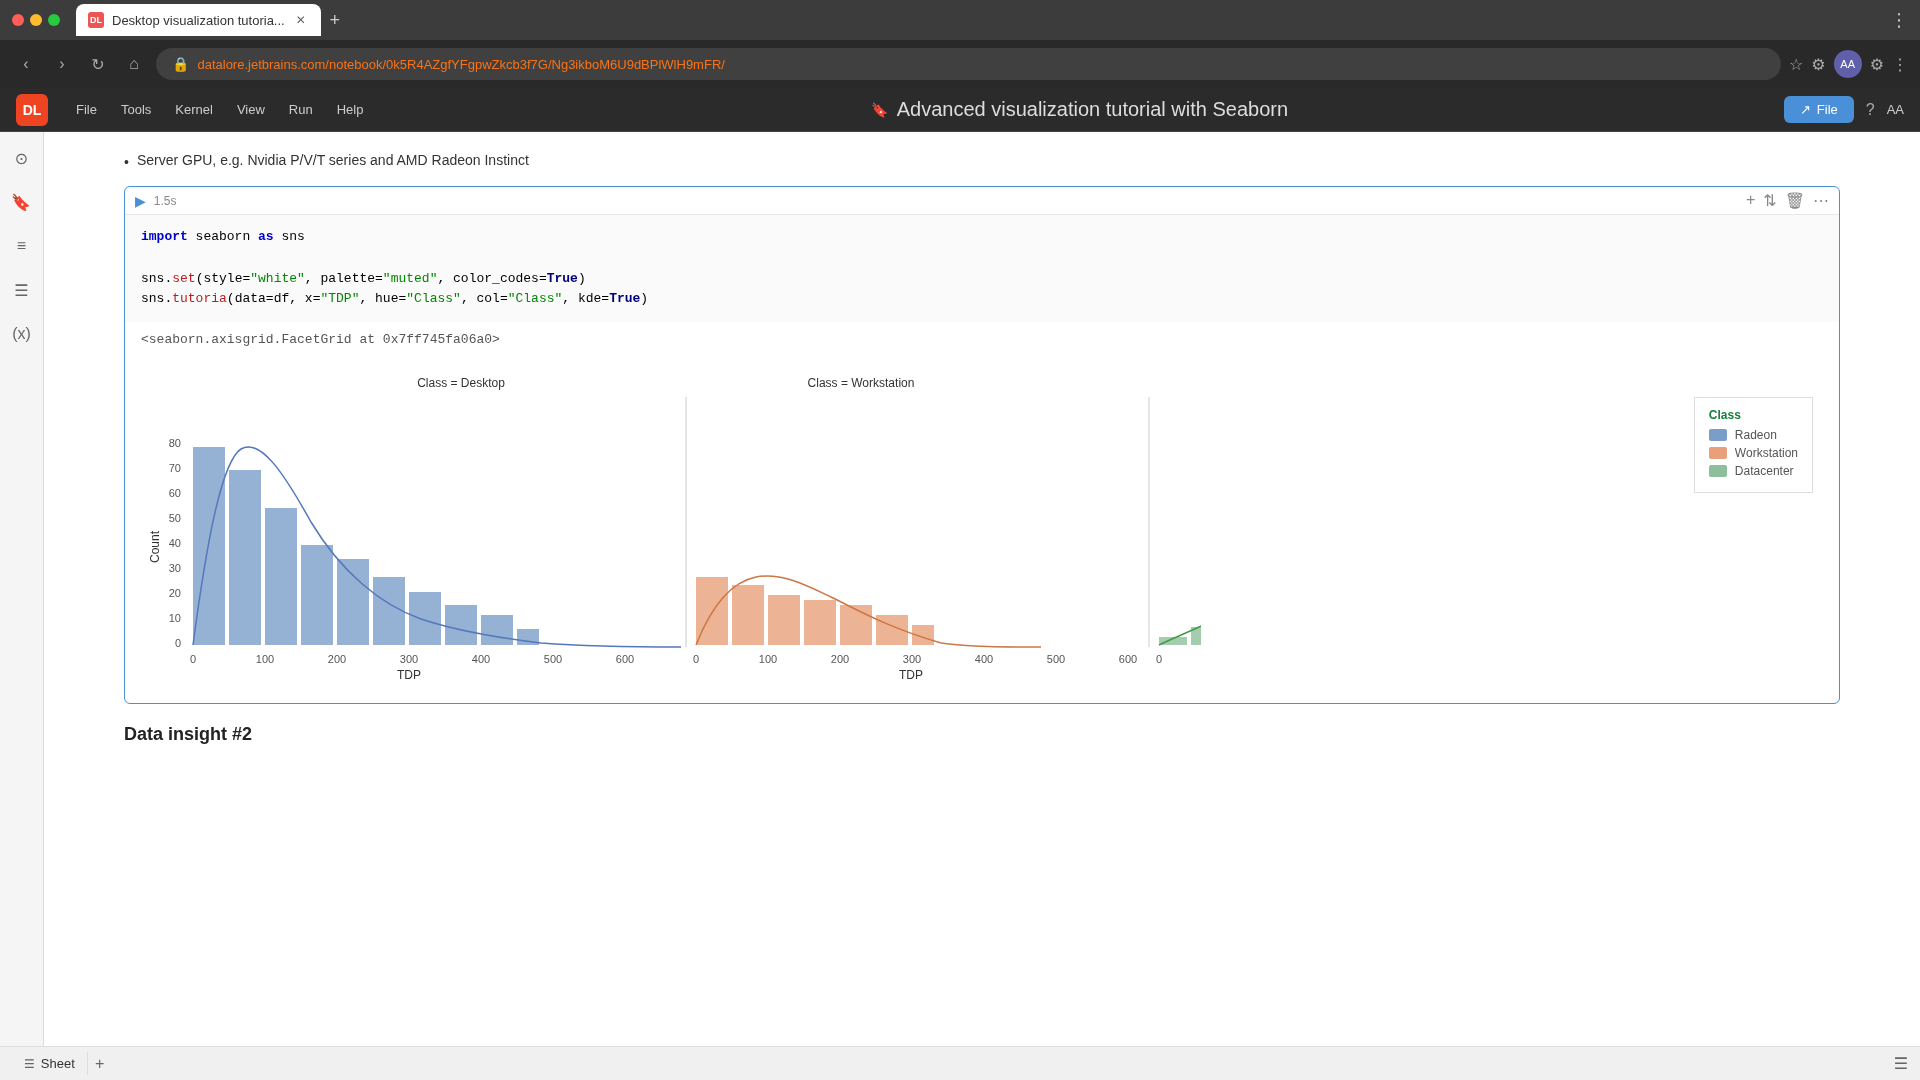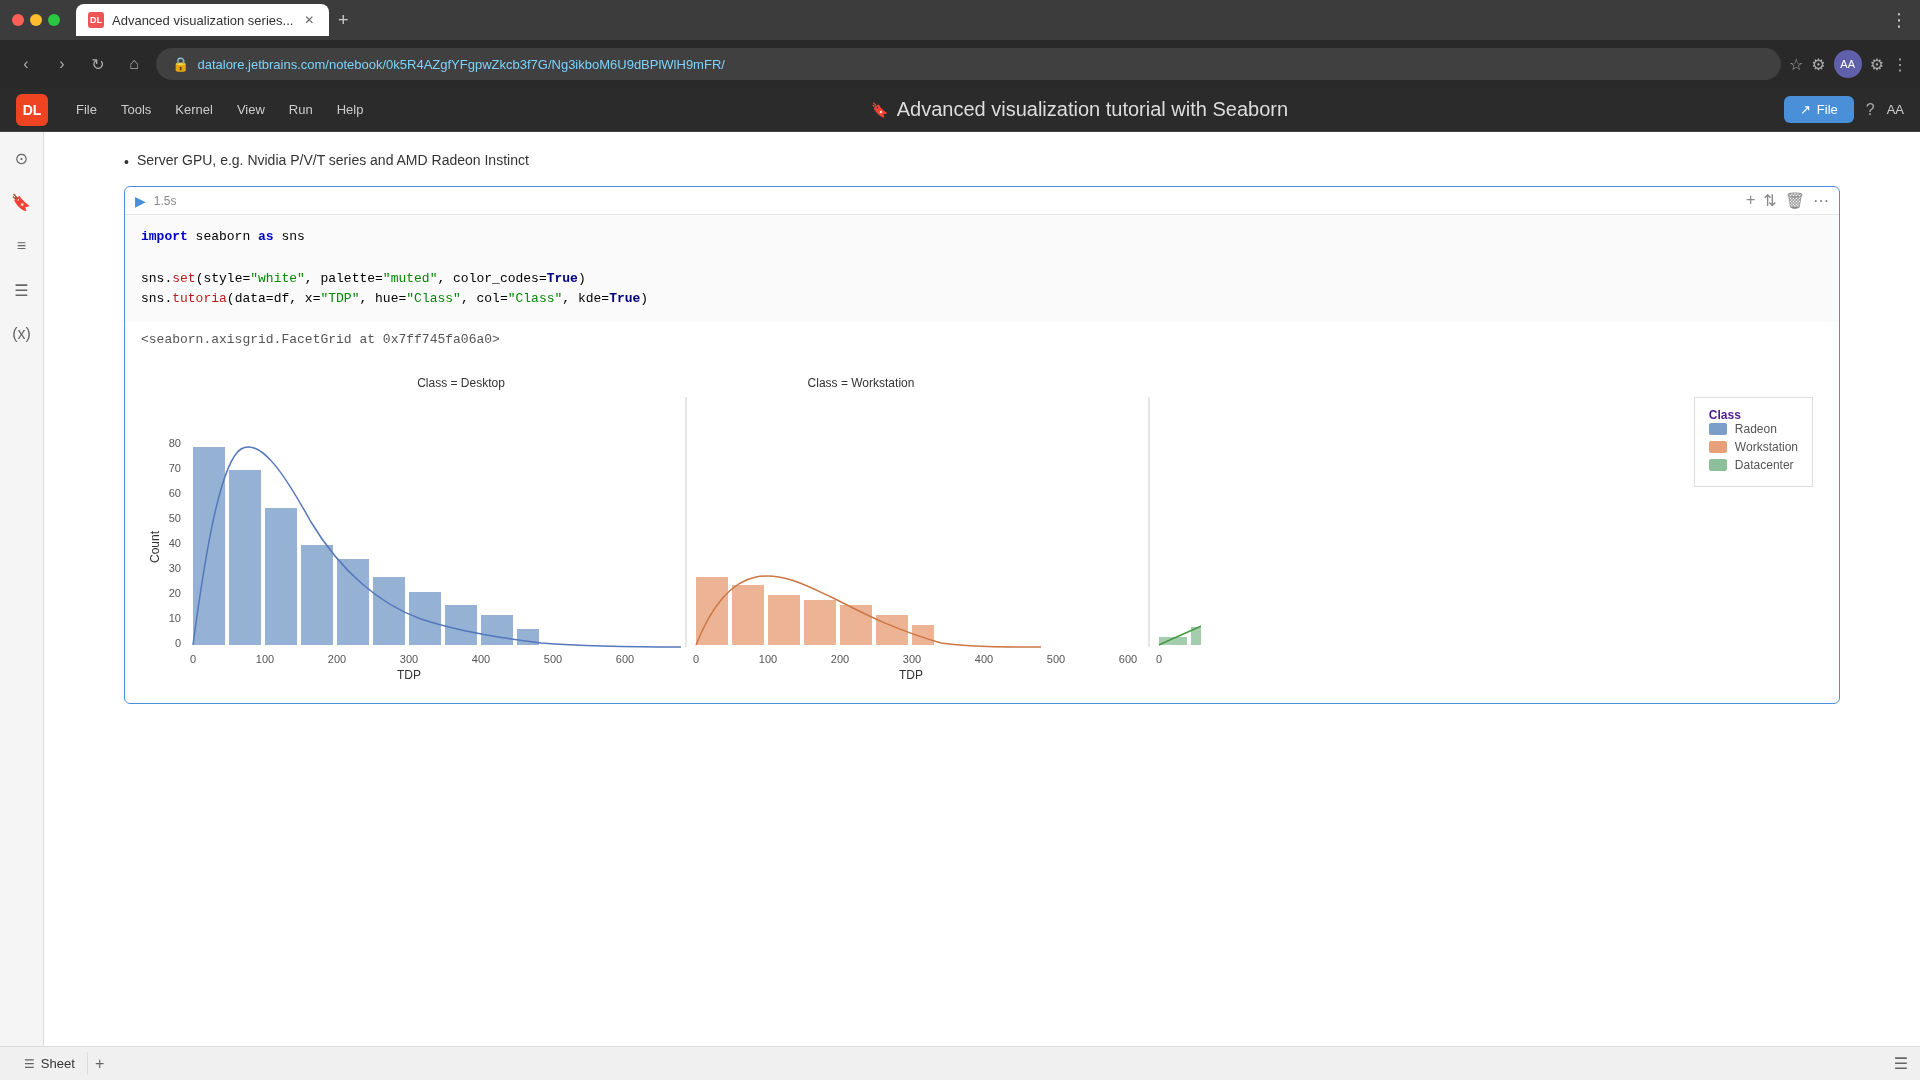--- a/index.html
+++ b/index.html
@@ -16,21 +16,21 @@
     .tab { background: #fff; border-radius: 8px 8px 0 0; height: 32px; display: flex; align-items: center; padding: 0 12px; gap: 8px; font-size: 13px; color: #333; }
     .tab-icon { width: 16px; height: 16px; background: #e55; border-radius: 3px; display: flex; align-items: center; justify-content: center; color: white; font-size: 9px; font-weight: bold; }
     .tab-close { width: 16px; height: 16px; display: flex; align-items: center; justify-content: center; color: #666; font-size: 12px; cursor: pointer; border-radius: 50%; }
     .new-tab { width: 28px; height: 28px; display: flex; align-items: center; justify-content: center; color: #ccc; font-size: 18px; cursor: pointer; }
     .browser-menu { color: #ccc; font-size: 18px; margin-left: auto; }
 
     
     .address-bar { background: #292929; height: 48px; display: flex; align-items: center; padding: 0 12px; gap: 8px; }
     .nav-btn { width: 28px; height: 28px; display: flex; align-items: center; justify-content: center; color: #aaa; font-size: 16px; cursor: pointer; }
     .url-bar { flex: 1; background: #404040; border-radius: 20px; height: 32px; display: flex; align-items: center; padding: 0 16px; gap: 8px; }
-    .url-text { color: #7dd3fc; font-size: 13px; flex: 1; }
+    .url-text { color: #f97316; font-size: 13px; flex: 1; }
     .url-icon { color: #aaa; font-size: 14px; }
     .addr-icons { display: flex; gap: 8px; align-items: center; }
     .addr-icon { color: #aaa; font-size: 16px; cursor: pointer; }
     .profile-avatar { width: 28px; height: 28px; border-radius: 50%; background: #6060aa; display: flex; align-items: center; justify-content: center; color: white; font-size: 11px; }
 
     
     .app-toolbar { background: #2b2b2b; height: 44px; display: flex; align-items: center; padding: 0 16px; gap: 0; border-bottom: 1px solid #444; }
     .app-logo { width: 32px; height: 32px; background: #ee4422; border-radius: 6px; display: flex; align-items: center; justify-content: center; color: white; font-weight: bold; font-size: 14px; margin-right: 16px; }
     .menu-item { color: #ccc; font-size: 13px; padding: 6px 12px; cursor: pointer; border-radius: 4px; }
     .toolbar-center { flex: 1; display: flex; align-items: center; justify-content: center; gap: 8px; }
@@ -83,21 +83,21 @@
     .panel-title { font-size: 12px; fill: #333; font-family: -apple-system, sans-serif; text-anchor: middle; }
     .bar-blue { fill: #7b9ec9; opacity: 0.8; }
     .bar-orange { fill: #e8a07a; opacity: 0.8; }
     .bar-green { fill: #8dc09a; opacity: 0.8; }
     .kde-blue { fill: none; stroke: #5577bb; stroke-width: 1.5; }
     .kde-orange { fill: none; stroke: #cc7744; stroke-width: 1.5; }
     .kde-green { fill: none; stroke: #449944; stroke-width: 1.5; }
 
     
     .legend { position: absolute; right: 10px; top: 30px; background: #fff; border: 1px solid #ddd; padding: 10px 14px; font-size: 12px; }
-    .legend-title { font-weight: bold; color: #4c1d95; }
+    .legend-title { font-weight: bold; margin-bottom: 6px; color: #15803d; }
     .legend-item { display: flex; align-items: center; gap: 8px; margin-bottom: 4px; color: #555; }
     .legend-color { width: 18px; height: 12px; border-radius: 2px; }
 
     
     .section-title { font-size: 18px; font-weight: bold; color: #222; margin-top: 20px; }
 
     
     .bottom-tabs { height: 34px; background: #f0f0f0; border-top: 1px solid #ddd; display: flex; align-items: center; padding: 0 12px; gap: 0; }
     .sheet-tab { display: flex; align-items: center; gap: 6px; padding: 4px 12px; font-size: 13px; color: #333; border-right: 1px solid #ddd; cursor: pointer; }
     .sheet-icon { color: #666; font-size: 12px; }
@@ -110,21 +110,21 @@
 
 <div class="browser-chrome">
   <div class="browser-dots">
     <div class="dot dot-red"></div>
     <div class="dot dot-yellow"></div>
     <div class="dot dot-green"></div>
   </div>
   <div class="tab-bar">
     <div class="tab">
       <div class="tab-icon">DL</div>
-      <span>Advanced visualization series...</span>
+      <span>Desktop visualization tutoria...</span>
       <span class="tab-close">✕</span>
     </div>
     <div class="new-tab">+</div>
   </div>
   <div class="browser-menu">⋮</div>
 </div>
 
 <div class="address-bar">
   <div class="nav-btn">‹</div>
   <div class="nav-btn">›</div>
@@ -307,20 +307,21 @@
             </div>
             <div class="legend-item">
               <div class="legend-color" style="background:#8dc09a"></div>
               <span>Datacenter</span>
             </div>
           </div>
         </div>
       </div>
     </div>
 
+    <div class="section-title">Data insight #2</div>
   </div>
 </div>
 
 <div class="bottom-tabs">
   <div class="sheet-tab">
     <span class="sheet-icon">☰</span>
     <span>Sheet</span>
   </div>
   <div class="add-sheet">+</div>
   <div class="bottom-right">

